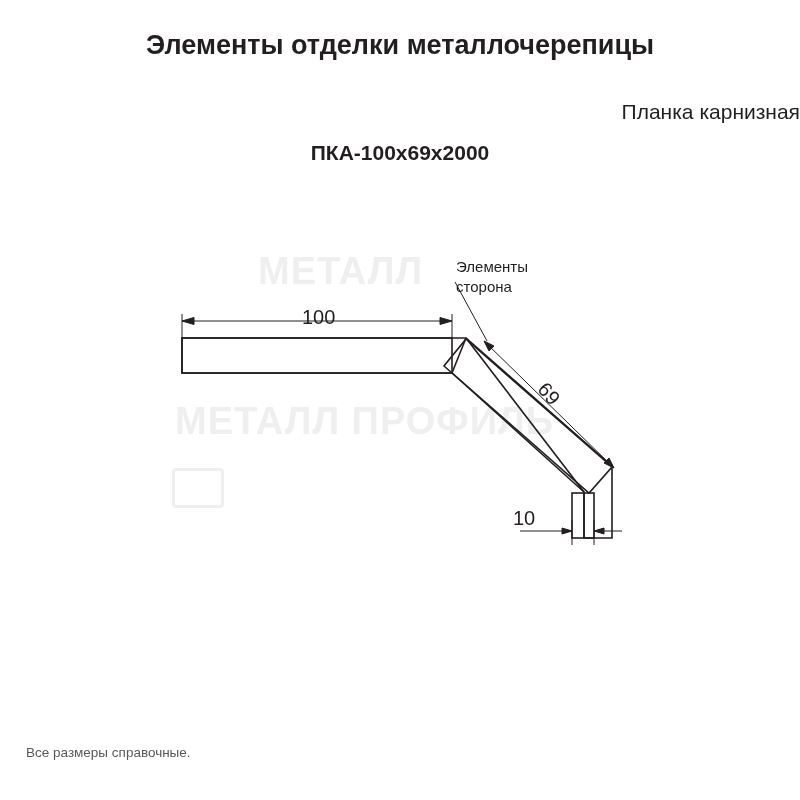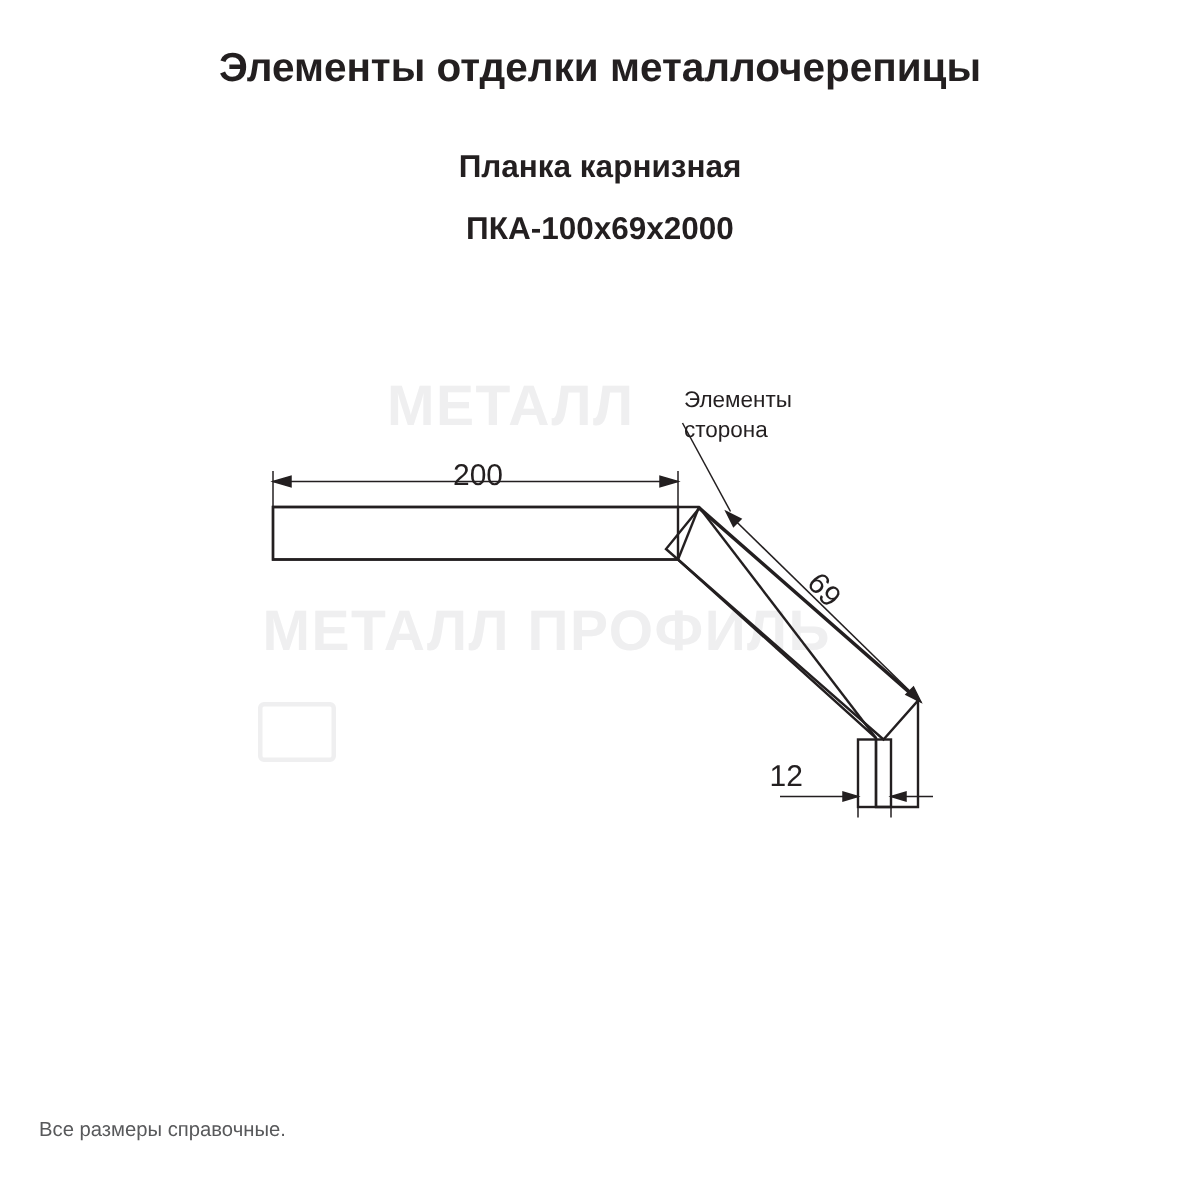--- a/index.html
+++ b/index.html
@@ -31,23 +31,23 @@
     font-size: 27px;
     font-weight: bold;
     letter-spacing: 0px;
     color: #231f20;
   }
   .subtitle {
     position: absolute;
     left: 0;
     top: 100px;
     width: 800px;
-    text-align: center;
+    text-align: right;
     font-size: 21px;
-    font-weight: bold;
+    font-weight: normal;
     color: #231f20;
   }
   .code {
     position: absolute;
     left: 0;
     top: 141px;
     width: 800px;
     text-align: center;
     font-size: 21px;
     font-weight: bold;
@@ -154,22 +154,22 @@
       <line x1="594" y1="520" x2="594" y2="545"></line>
       <path d="M 572,531 L 562,528 L 562,534 Z" fill="#231f20"></path>
       <path d="M 594,531 L 604,528 L 604,534 Z" fill="#231f20"></path>
     </g>
 
     <g stroke="#231f20" stroke-width="1" fill="none">
       <line x1="455" y1="282" x2="487" y2="341"></line>
     </g>
   </svg>
 
-  <div class="label" style="left:302px; top:306px;">200</div>
+  <div class="label" style="left:302px; top:306px;">100</div>
   <div class="label" style="left:550px; top:378px; transform: rotate(49deg); transform-origin: left top;">69</div>
-  <div class="label" style="left:513px; top:507px;">12</div>
+  <div class="label" style="left:513px; top:507px;">10</div>
 
   <div class="label-small" style="left:456px; top:258px;">Элементы</div>
   <div class="label-small" style="left:456px; top:278px;">сторона</div>
 
   <div class="footnote n1">Все размеры справочные.</div>
 
 </div>
 
 </body></html>

